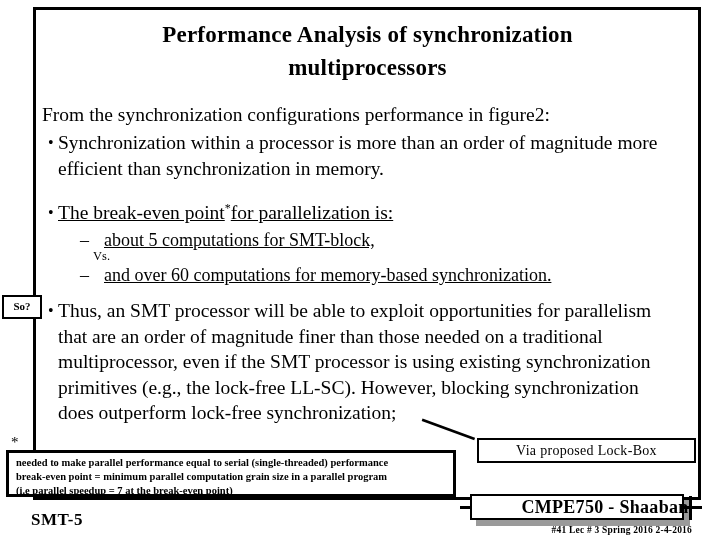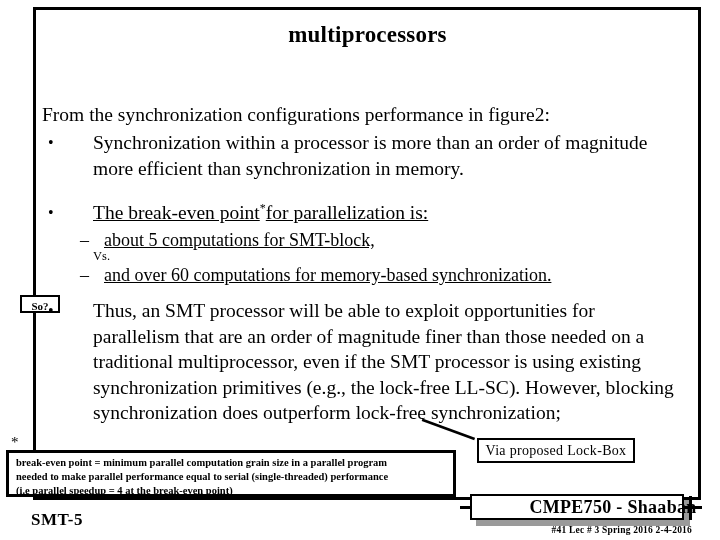--- a/index.html
+++ b/index.html
@@ -68,21 +68,21 @@
   }
   .bullet-block .bul {
     position: absolute;
     left: 0;
     top: 0;
     font-size: 16px;
     line-height: 25.5px;
   }
   .bullet-block .btext {
     display: block;
-    margin-left: 45px;
+    margin-left: 10px;
   }
 
   #b1 { left: 48px;  top: 130px; width: 620px; }
   #b2 { left: 48px;  top: 200px; width: 620px; }
   #b3 { left: 48px;  top: 298px; width: 630px; }
 
   .ul { text-decoration: underline; }
 
   .sup-star {
     font-size: 12px;
@@ -118,24 +118,24 @@
     top: 250px;
     font-size: 12.5px;
     line-height: 13px;
     font-weight: normal;
     margin-left: 36px;
   }
 
   
   .so-box {
     position: absolute;
-    left: 20px;
+    left: 2px;
     top: 295px;
     width: 40px;
-    height: 18px;
+    height: 24px;
     border: 2px solid #000;
     box-sizing: border-box;
     background: #ffffff;
     font-size: 11px;
     line-height: 18px;
     text-align: center;
     font-weight: bold;
   }
 
   
@@ -162,21 +162,21 @@
     line-height: 14px;
     font-weight: bold;
   }
   .footnote-box div { white-space: nowrap; }
 
   
   .lockbox-note {
     position: absolute;
     left: 477px;
     top: 438px;
-    width: 158px;
+    width: 219px;
     height: 25px;
     border: 2px solid #000;
     box-sizing: border-box;
     background: #ffffff;
     font-size: 14px;
     line-height: 21px;
     text-align: center;
     letter-spacing: 0.3px;
   }
   .lockbox-line {
@@ -231,21 +231,21 @@
     left: 0;
     top: 0;
     width: 214px;
     height: 26px;
     background: #ffffff;
     border: 2px solid #000;
     box-sizing: border-box;
   }
   .footer-banner .plate-text {
     position: absolute;
-    left: 16px;
+    left: 8px;
     top: 0;
     width: 210px;
     height: 22px;
     line-height: 22px;
     text-align: center;
     font-size: 18px;
     font-weight: bold;
     letter-spacing: 0.3px;
     padding-left: 20px;
   }
@@ -288,20 +288,21 @@
   }
 </style>
 </head>
 <body>
 
 <div id="slide">
 
   <div class="content-frame"></div>
 
   <div class="slide-title">
+    <div>Performance Analysis of synchronization</div>
     <div>multiprocessors</div>
   </div>
 
   <div class="intro-line">From the synchronization configurations performance in figure2:</div>
 
   <div class="bullet-block" id="b1">
     <span class="bul">•</span>
     <span class="btext">Synchronization within a processor is more than an order of magnitude more efficient than synchronization in memory.</span>
   </div>
 
@@ -323,23 +324,23 @@
   <div class="so-box">So?</div>
 
   <div class="bullet-block" id="b3">
     <span class="bul">•</span>
     <span class="btext">Thus, an SMT processor will be able to exploit opportunities for parallelism that are an order of magnitude finer than those needed on a traditional multiprocessor, even if the SMT processor is using existing synchronization primitives (e.g., the lock-free LL-SC). However, blocking synchronization does outperform lock-free synchronization;</span>
   </div>
 
   <div class="foot-star">*</div>
 
   <div class="footnote-box">
+    <div>needed to make parallel performance equal to serial (single-threaded) performance</div>
     <div>break-even point = minimum parallel computation grain size in a parallel program</div>
-    <div>needed to make parallel performance equal to serial (single-threaded) performance</div>
-    <div>(i.e parallel speedup  = 4 at the break-even point)</div>
+    <div>(i.e parallel speedup  = 7 at the break-even point)</div>
   </div>
 
   <svg class="lockbox-line" width="70" height="32" viewBox="0 0 70 32">
     <line x1="2" y1="2" x2="62" y2="24" stroke="#000" stroke-width="3"></line>
   </svg>
 
   <div class="lockbox-note">Via proposed Lock-Box</div>
 
   <div class="smt4">SMT-5</div>
 

